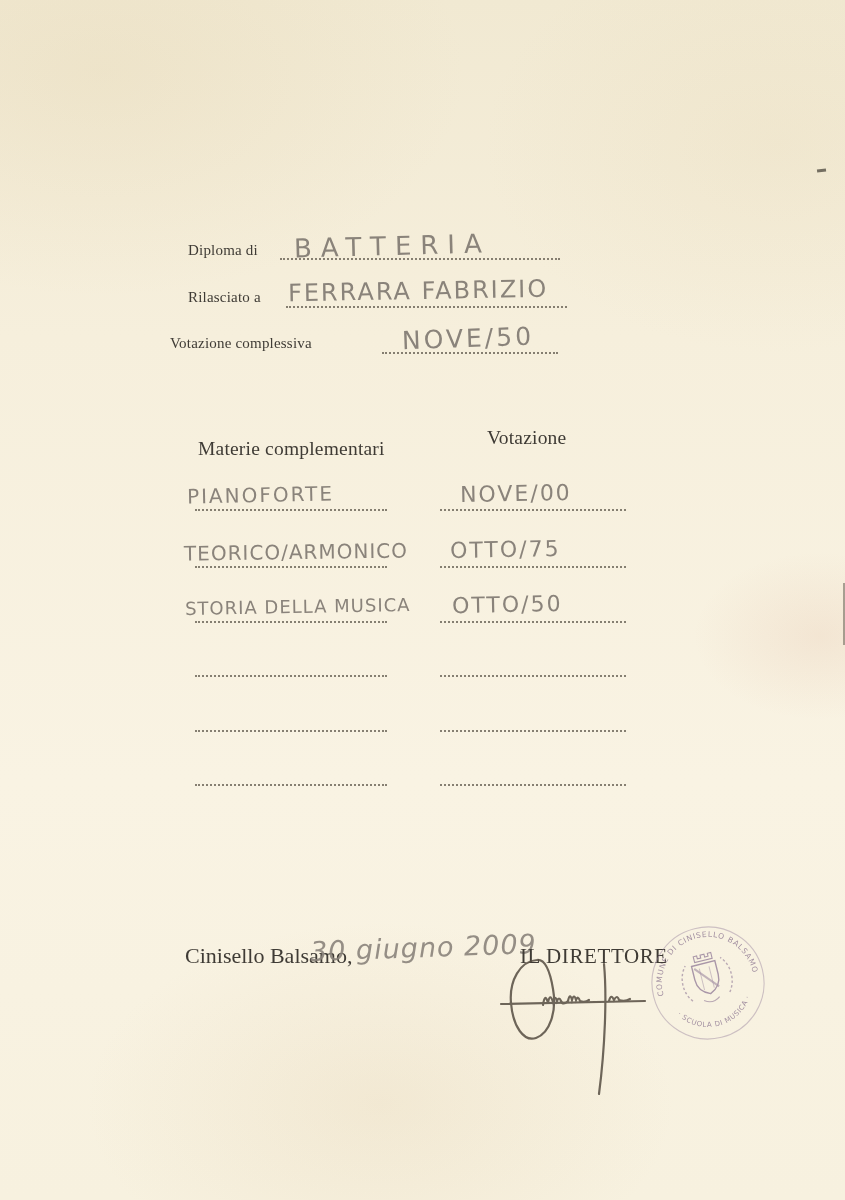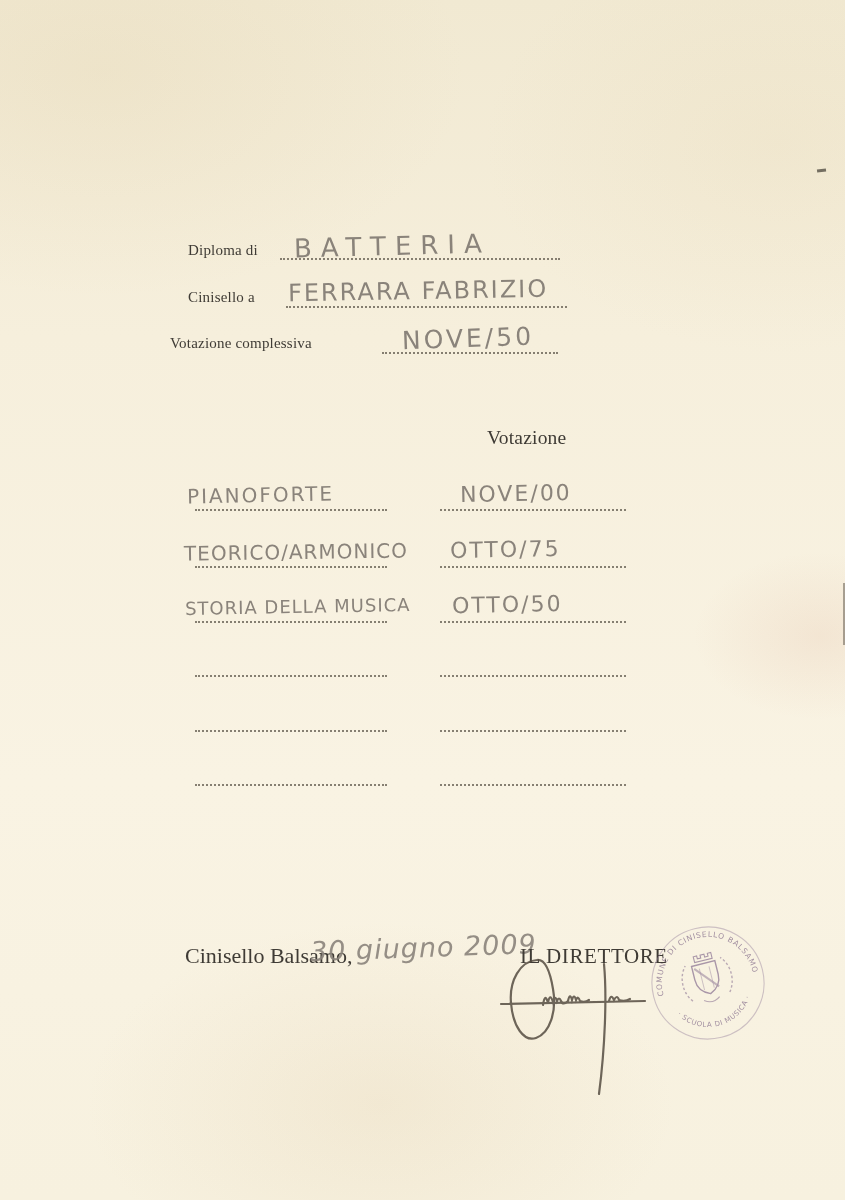--- a/index.html
+++ b/index.html
@@ -33,28 +33,29 @@
 </style>
 </head>
 <body>
 
 <div class="sheet">
 
   <div class="label" style="left:188px;top:242px">Diploma di</div>
   <div class="dotline" style="left:280px;top:258px;width:280px"></div>
   <div class="hand" style="left:294px;top:231px;font-size:26px;letter-spacing:9px;transform:rotate(-1.5deg)">BATTERIA</div>
 
-  <div class="label" style="left:188px;top:289px">Cinisello a</div>
+  <div class="label" style="left:188px;top:289px">Rilasciato a</div>
   <div class="dotline" style="left:286px;top:306px;width:281px"></div>
   <div class="hand" style="left:288px;top:277px;font-size:24px;letter-spacing:2px;transform:rotate(-1deg)">FERRARA FABRIZIO</div>
 
   <div class="label" style="left:170px;top:335px">Votazione complessiva</div>
   <div class="dotline" style="left:382px;top:352px;width:176px"></div>
   <div class="hand" style="left:402px;top:324px;font-size:25px;letter-spacing:3px;transform:rotate(-2deg)">NOVE/50</div>
 
+  <div class="hdr" style="left:198px;top:438px">Materie complementari</div>
   <div class="hdr" style="left:487px;top:427px">Votazione</div>
 
   <div class="hand" style="left:187px;top:483px;font-size:20px;letter-spacing:2px;transform:rotate(-1.2deg)">PIANOFORTE</div>
   <div class="dotline" style="left:195px;top:509px;width:192px"></div>
   <div class="hand" style="left:460px;top:481px;font-size:22px;letter-spacing:2px;transform:rotate(-1deg)">NOVE/00</div>
   <div class="dotline" style="left:440px;top:509px;width:186px"></div>
 
   <div class="hand" style="left:184px;top:540px;font-size:20px;letter-spacing:1px;transform:rotate(-0.8deg)">TEORICO/ARMONICO</div>
   <div class="dotline" style="left:195px;top:566px;width:192px"></div>
   <div class="hand" style="left:450px;top:537px;font-size:22px;letter-spacing:2px;transform:rotate(-1deg)">OTTO/75</div>

